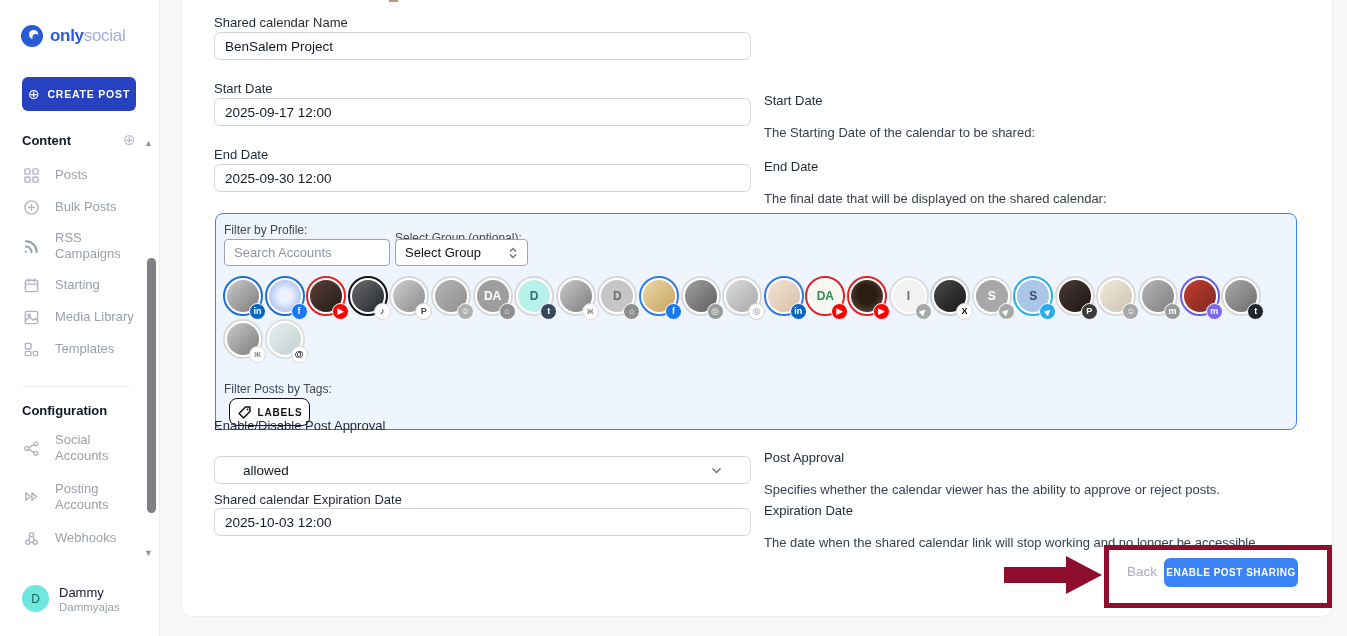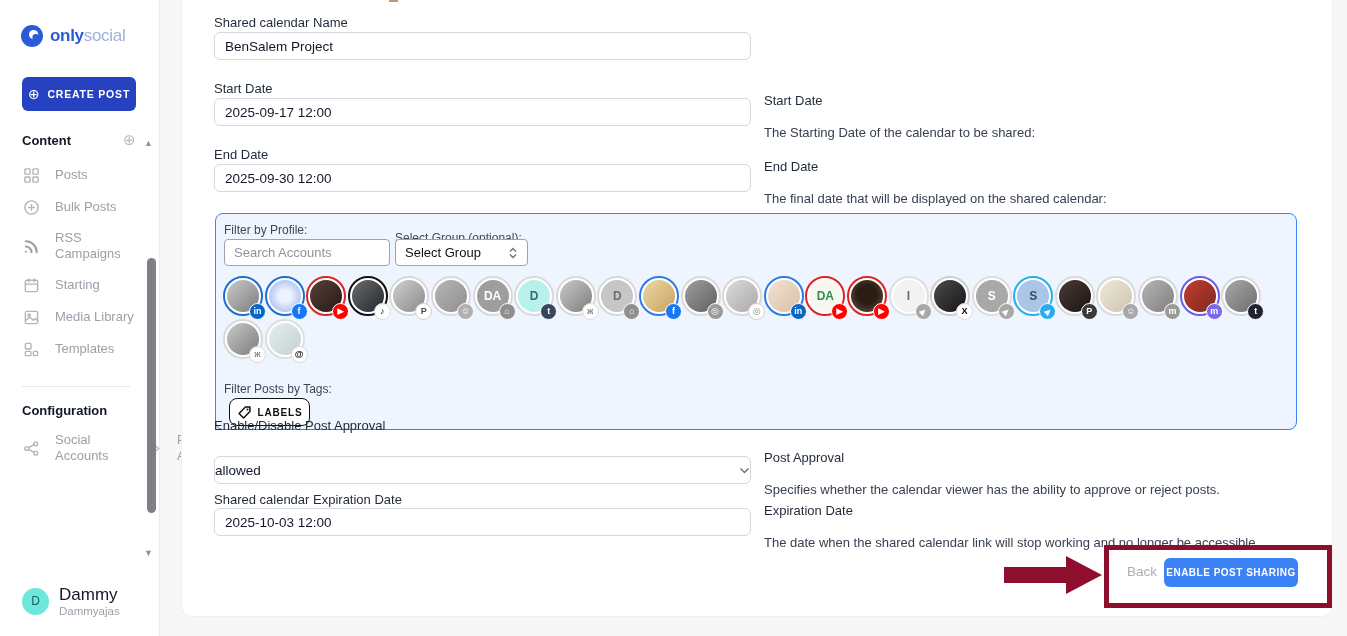--- a/index.html
+++ b/index.html
@@ -26,40 +26,40 @@
   .section-head .addicon { color:#b6bcc6; font-weight:400; font-size:15px; }
   .navcol { position:absolute; left:22px; top:166px; width:120px; display:flex;
     flex-direction:column; gap:14px; }
   .nav-item { display:flex; align-items:center; gap:15px; color:#9aa1ab; font-size:13px;
     cursor:pointer; min-height:18px; }
   .nav-item .nicon { width:18px; height:18px; flex:0 0 18px; display:flex; align-items:center;
     justify-content:center; color:#b0b6bf; }
   .nav-item .nlabel { width:84px; line-height:1.25; }
   .side-divider { position:absolute; left:22px; top:386px; width:108px; height:1px; background:#e8e8ec; }
   .navcol2 { position:absolute; left:22px; top:432px; width:120px; display:flex;
-    flex-direction:row; gap:5px; }
+    flex-direction:column; gap:16px; }
   .user-row { position:absolute; left:22px; top:585px; display:flex; align-items:center; gap:10px; cursor:pointer; }
   .user-avatar { width:27px; height:27px; border-radius:50%; background:#6ee7df;
     display:flex; align-items:center; justify-content:center; font-size:12px; color:#14665f; }
-  .user-name { font-size:17px; color:#111827; font-weight:500; line-height:1.2; }
+  .user-name { font-size:13px; color:#111827; font-weight:500; line-height:1.2; }
   .user-handle { font-size:11.5px; color:#9aa1ab; }
   .sb-arrow { position:absolute; left:144px; width:14px; color:#8f959e; font-size:9px; cursor:pointer; }
   .sb-thumb { position:absolute; left:147px; top:258px; width:9px; height:255px;
     background:#7f7f85; border-radius:5px; cursor:pointer; }
   
   .card { position:absolute; left:181px; top:0; width:1152px; height:617px; background:#fff;
     border:1px solid #efeff2; border-top:none; border-radius:0 0 10px 10px; }
   .fld-label { position:absolute; font-size:13px; color:#1f2937; }
   .txt-input { position:absolute; width:537px; height:28px; border:1px solid #d4d7dd; border-radius:6px;
     padding:0 10px; font-size:13.5px; color:#111827; font-family:inherit; background:#fff; }
   .help-title { position:absolute; font-size:13px; color:#1f2937; }
   .help-text  { position:absolute; font-size:13px; color:#374151;margin-top:16px; }
   .fake-select { position:absolute; width:537px; height:28px; border:1px solid #d4d7dd; border-radius:6px;
     background:#fff; display:flex; align-items:center; justify-content:space-between;
-    padding:0 0; font-size:13.5px; color:#111827; cursor:pointer; }
+    padding:0 28px; font-size:13.5px; color:#111827; cursor:pointer; }
   
   .panel { position:absolute; left:33px; top:213px; width:1082px; height:217px;
     background:#eff5ff; border:1px solid #3b82f6; border-radius:8px; }
   .p-label { position:absolute; font-size:12px; color:#3f4756; }
   .p-search { position:absolute; left:8px; top:25px; width:166px; height:27px; border:1px solid #9aa3af;
     border-radius:4px; padding:0 9px; font-size:13px; color:#111; background:#fff; font-family:inherit; }
   .p-search::placeholder { color:#8d949e; }
   .p-group { position:absolute; left:179px; top:25px; width:133px; height:27px; border:1px solid #9aa3af;
     border-radius:4px; background:#fff; display:flex; align-items:center; justify-content:space-between;
     padding:0 9px; font-size:13px; color:#111; cursor:pointer; }

